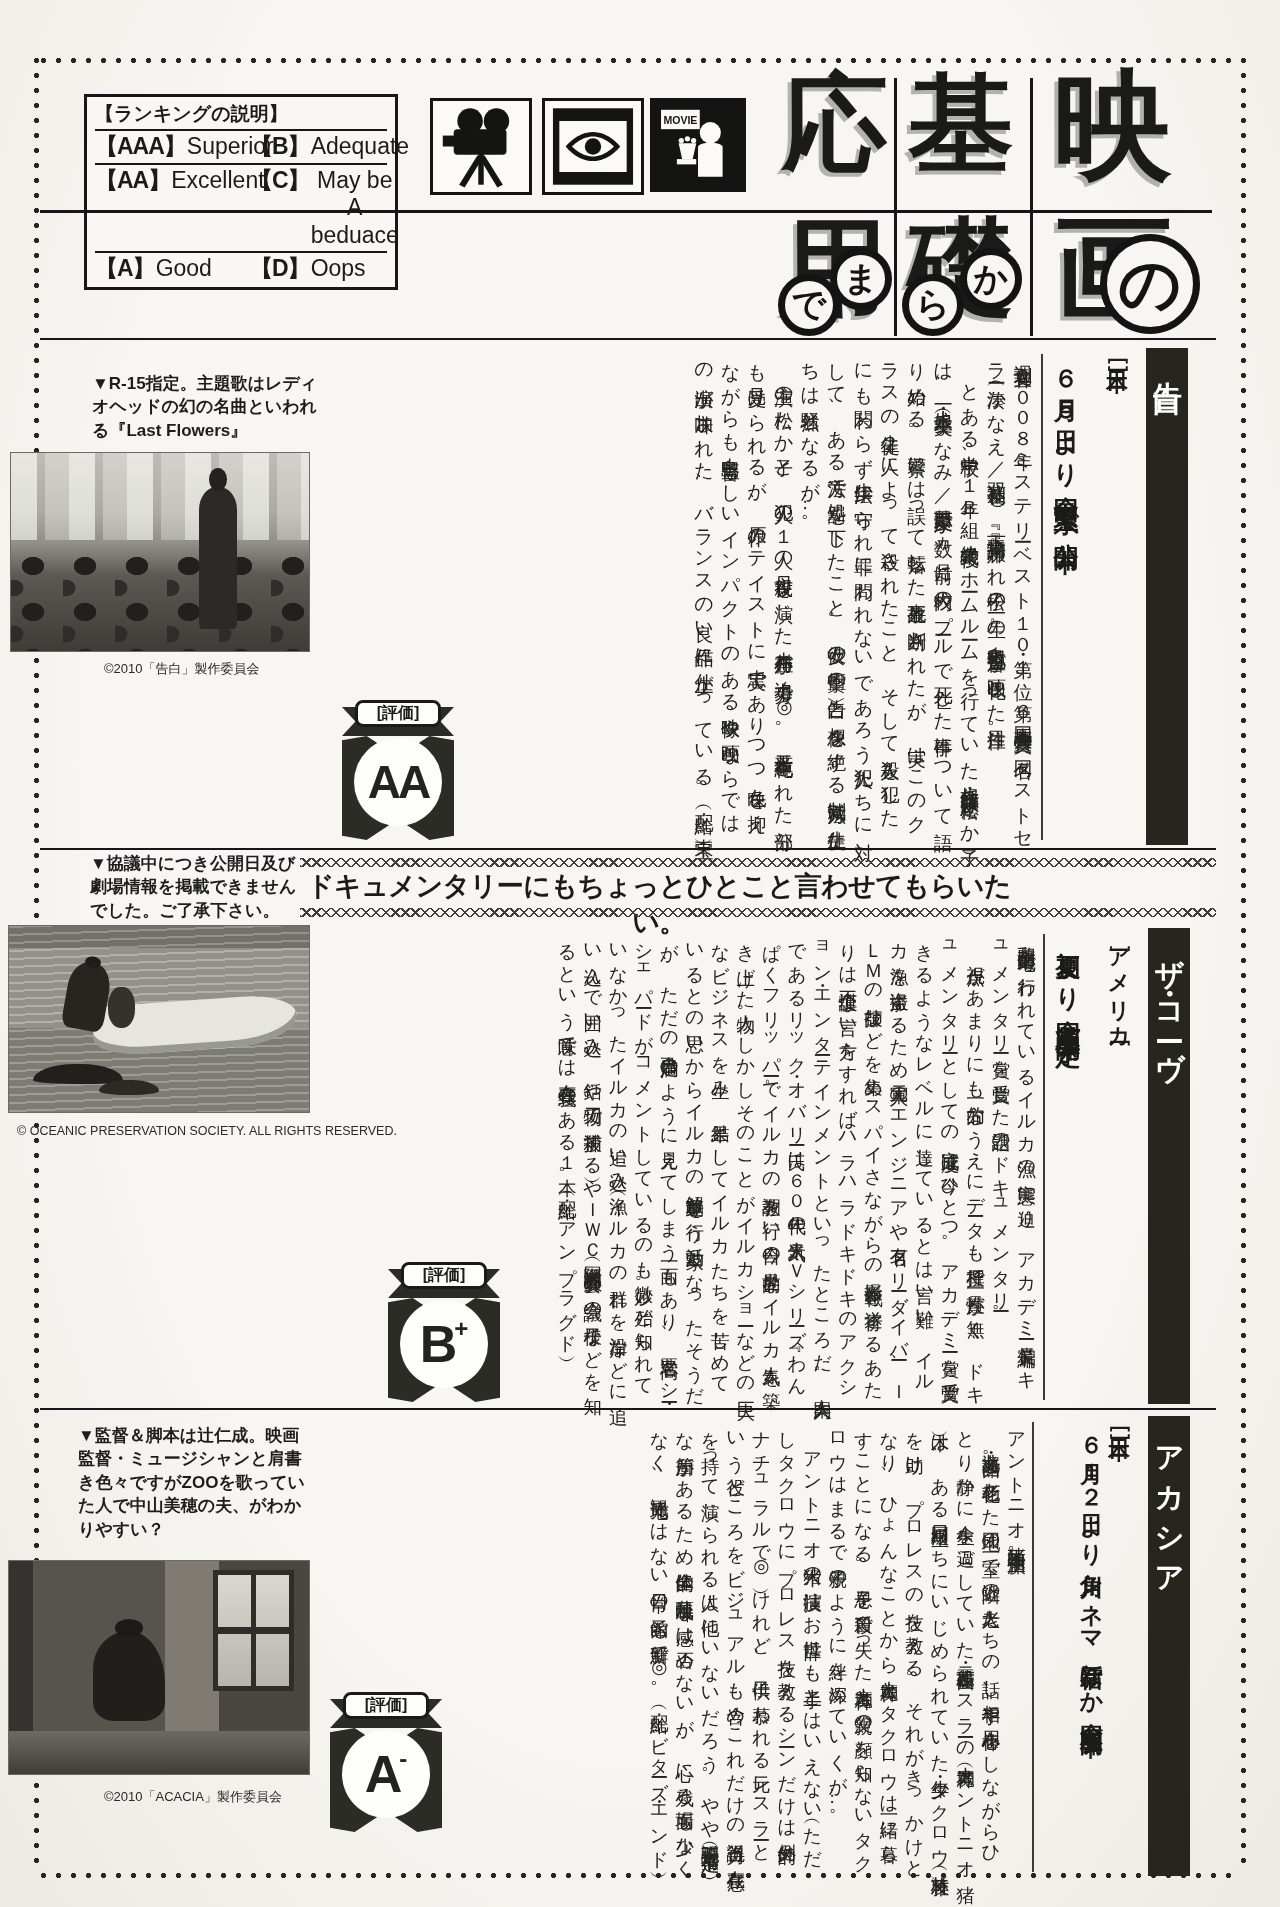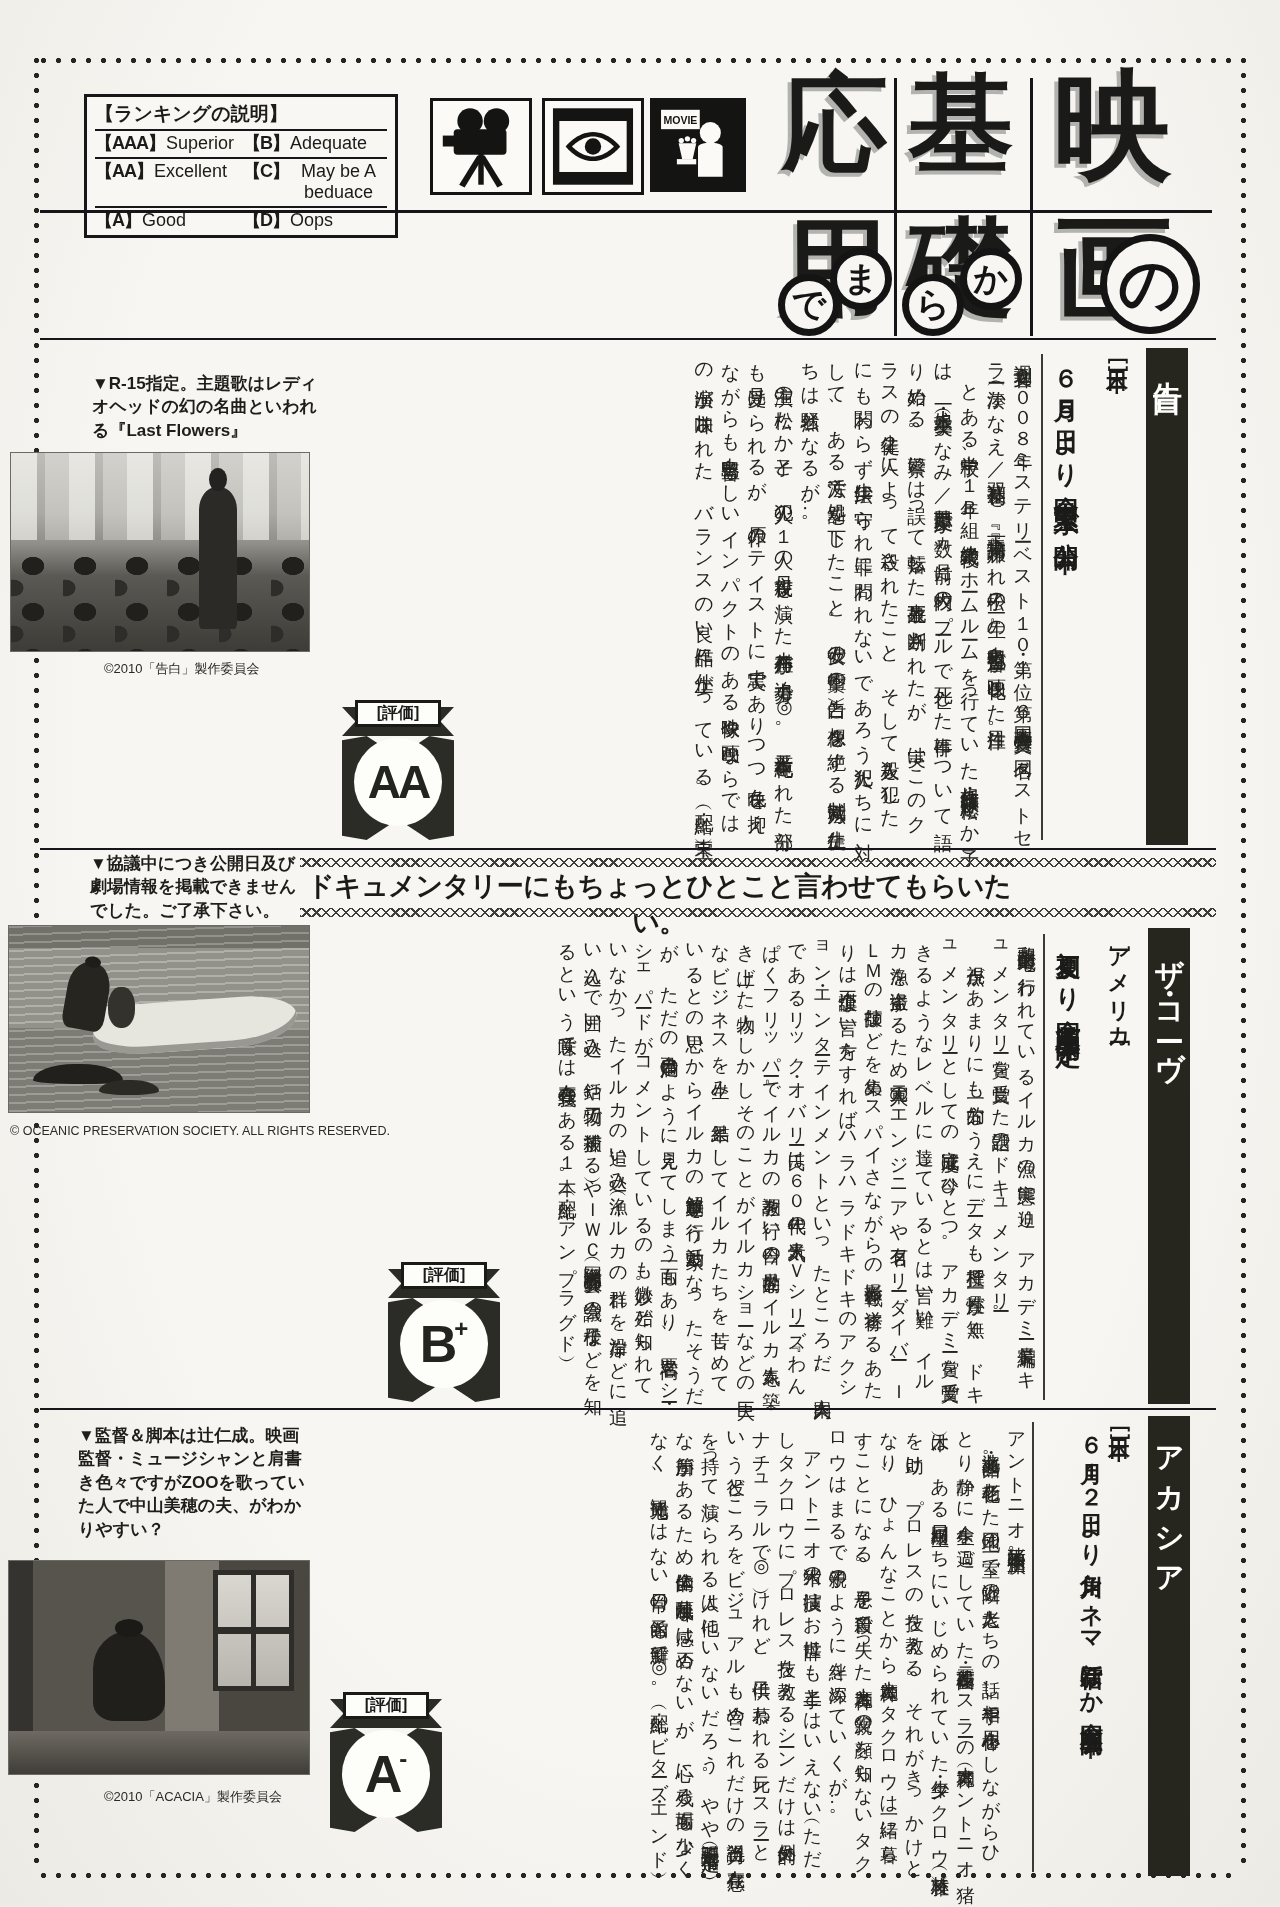--- a/index.html
+++ b/index.html
@@ -5,21 +5,21 @@
   html,body{margin:0;padding:0;background:#d8d6d0;}
   .page{position:relative;width:1280px;height:1907px;background:
     radial-gradient(ellipse at 50% 40%, #f7f6f2 60%, #eceae4 100%);
     font-family:"Liberation Sans","DejaVu Sans",sans-serif;color:#1b1b19;overflow:hidden;}
   
   .dots-h{position:absolute;height:7px;background-image:radial-gradient(circle at 3.5px 3.5px,#26261f 2.4px,transparent 2.9px);background-size:15px 7px;background-repeat:repeat-x;}
   .dots-v{position:absolute;width:7px;background-image:radial-gradient(circle at 3.5px 3.5px,#26261f 2.4px,transparent 2.9px);background-size:7px 15px;background-repeat:repeat-y;}
   
   .legend{position:absolute;left:84px;top:94px;width:314px;border:3px solid #17171a;background:#f8f7f3;padding:3px 8px 2px 8px;box-sizing:border-box;}
   .legend-title{font-size:19px;font-weight:bold;border-bottom:2px solid #17171a;padding:1px 0 2px 0;}
-  .legend-row{display:flex;border-bottom:2px solid #17171a;padding:2px 0;font-size:18px;line-height:1.2;}
+  .legend-row{display:flex;border-bottom:2px solid #17171a;padding:2px 0;font-size:23px;line-height:1.2;gap:7px;}
   .legend-row:last-child{border-bottom:none;}
   .legend-cell{display:flex;align-items:baseline;}
   .legend-cell.first{width:148px;flex:none;}
   .lg{font-weight:bold;letter-spacing:-1px;}
   .ll{margin-left:1px;text-align:center;}
   
   .icon-box{position:absolute;top:98px;width:102px;height:97px;border:3px solid #141414;background:#fbfaf6;box-sizing:border-box;}
   .icon-box svg{width:100%;height:100%;display:block;}
   .icon-movie{background:#141412;}
   
@@ -64,21 +64,21 @@
   .ph3-table{left:0;bottom:0;width:100%;height:20%;background:linear-gradient(180deg,#6e6a63,#403d38);}
   
   .diamonds{position:absolute;height:9px;background:
      repeating-linear-gradient(135deg,#3c3c38 0 1.6px,transparent 1.6px 7px),
      repeating-linear-gradient(45deg,#3c3c38 0 1.6px,transparent 1.6px 7px);}
   .banner-text{position:absolute;font-size:27px;font-weight:bold;letter-spacing:-0.5px;color:#1a1a18;text-align:center;}
   
   .badge{position:absolute;width:112px;height:142px;}
   .badge-ribbon{position:absolute;top:7px;left:0;width:112px;height:29px;background:#2c2c27;
      clip-path:polygon(0 0,100% 0,88% 50%,100% 100%,0 100%,12% 50%);}
-  .badge-label{position:absolute;top:0;left:13px;width:86px;height:27px;background:#fdfdfa;border:3px solid #1a1a18;border-radius:0;display:flex;align-items:center;justify-content:center;font-weight:bold;font-size:16px;box-sizing:border-box;}
+  .badge-label{position:absolute;top:0;left:13px;width:86px;height:27px;background:#fdfdfa;border:3px solid #1a1a18;border-radius:8px;display:flex;align-items:center;justify-content:center;font-weight:bold;font-size:16px;box-sizing:border-box;}
   .badge-bowtie{position:absolute;top:36px;left:0;width:112px;height:104px;background:#2c2c27;
      clip-path:polygon(0 4%,22% 0,50% 20%,78% 0,100% 4%,100% 96%,78% 100%,50% 80%,22% 100%,0 96%);}
   .badge-circle{position:absolute;top:38px;left:12px;width:88px;height:88px;border-radius:50%;background:#fdfdfa;display:flex;align-items:center;justify-content:center;}
   .badge-letter{font-size:46px;font-weight:bold;letter-spacing:-3px;color:#232320;font-family:"Liberation Sans","DejaVu Sans",sans-serif;}
   .badge-mod{font-size:24px;font-weight:bold;position:relative;top:-15px;color:#232320;}
 </style>
 </head>
 <body>
 
 <div class="page">
@@ -237,21 +237,21 @@
 　視点があまりにも一方的なうえにデータも杜撰で一貫性が無く、ドキュメンタリーとしての完成度は今ひとつ。アカデミー賞を受賞できるようなレベルに達しているとは言い難い。イルカ漁を盗撮するため元軍人のエンジニアや有名フリーダイバー、ＩＬＭの技師などを集めスパイさながらの撮影作戦を遂行するあたりは不謹慎な言い方をすればハラハラドキドキのアクション・エンターテインメントといったところだ。案内人であるリック・オバリー氏は６０年代の米人気ＴＶシリーズ『わんぱくフリッパー』でイルカの調教を行い今日の世界的なイルカ人気を築き上げた人物。しかしそのことがイルカショーなどの巨大なビジネスを生み、結果としてイルカたちを苦しめているとの思いからイルカの解放運動を行う活動家となったそうだが、ただの自己満足のように見えてしまう一面もあり、悪名高いシー・シェパードがコメントしているのも微妙。殆ど知られていなかったイルカの追い込み漁（イルカの群れを沿岸などに追い込んで囲い込み、銛や刃物で捕殺する）やＩＷＣ（国際捕鯨委員会）の会議の様子などを知るという意味では存在意義のある１本。（配給：アンプラグド）</div>
     <div class="caption" style="left:90px;top:852px;width:218px;">▼協議中につき公開日及び劇場情報を掲載できませんでした。ご了承下さい。</div>
     <div class="photo photo2" style="left:8px;top:925px;width:302px;height:188px;">
       <div class="ph2-streaks"></div>
       <div class="ph2-boat"></div>
       <div class="ph2-fig1"></div>
       <div class="ph2-fig2"></div>
       <div class="ph2-dolphin1"></div>
       <div class="ph2-dolphin2"></div>
     </div>
-    <div class="copyright" style="left:10px;top:1124px;font-size:12.5px;">© OCEANIC PRESERVATION SOCIETY. ALL RIGHTS RESERVED.</div>
+    <div class="copyright" style="left:17px;top:1124px;font-size:12.5px;">© OCEANIC PRESERVATION SOCIETY. ALL RIGHTS RESERVED.</div>
     <div class="badge" style="left:388px;top:1262px;">
       <div class="badge-ribbon"></div>
       <div class="badge-bowtie"></div>
       <div class="badge-circle">
         <span class="badge-letter" style="font-size:52px;">B</span>
           <span class="badge-mod">+</span>
       </div>
       <div class="badge-label">[評価]</div>
     </div>
   </div>

